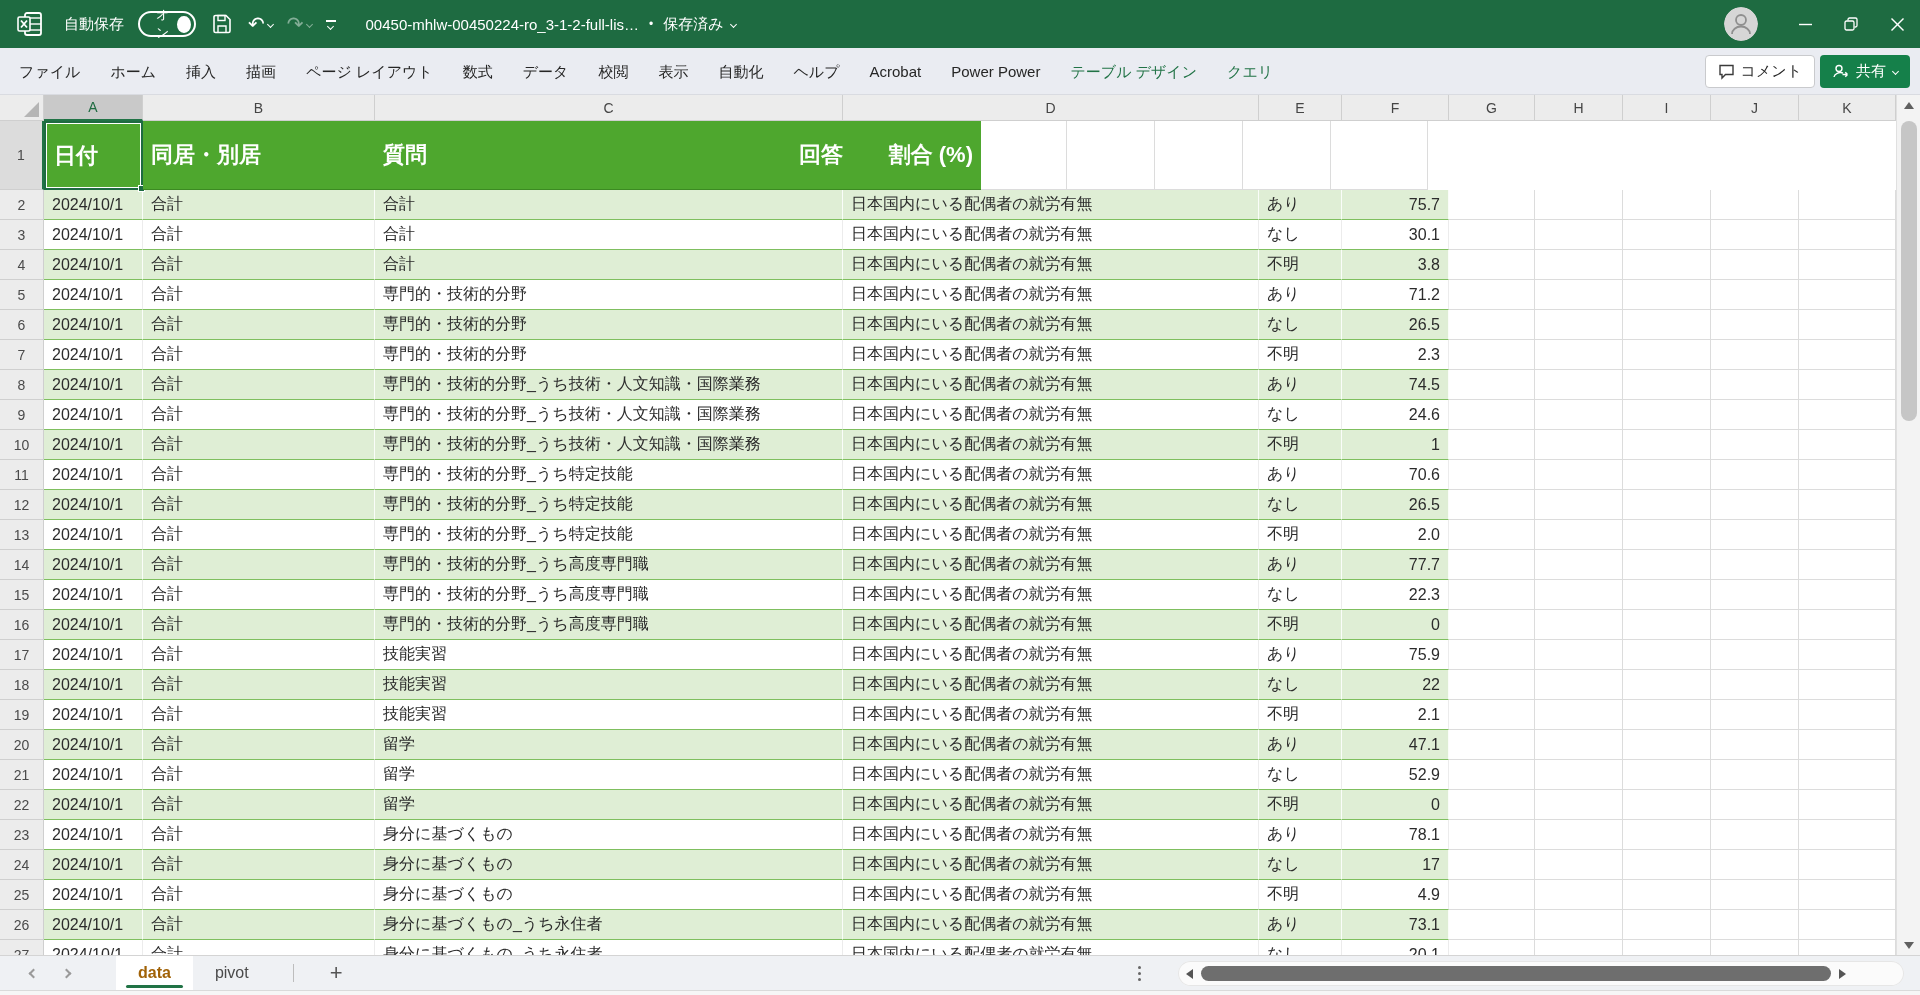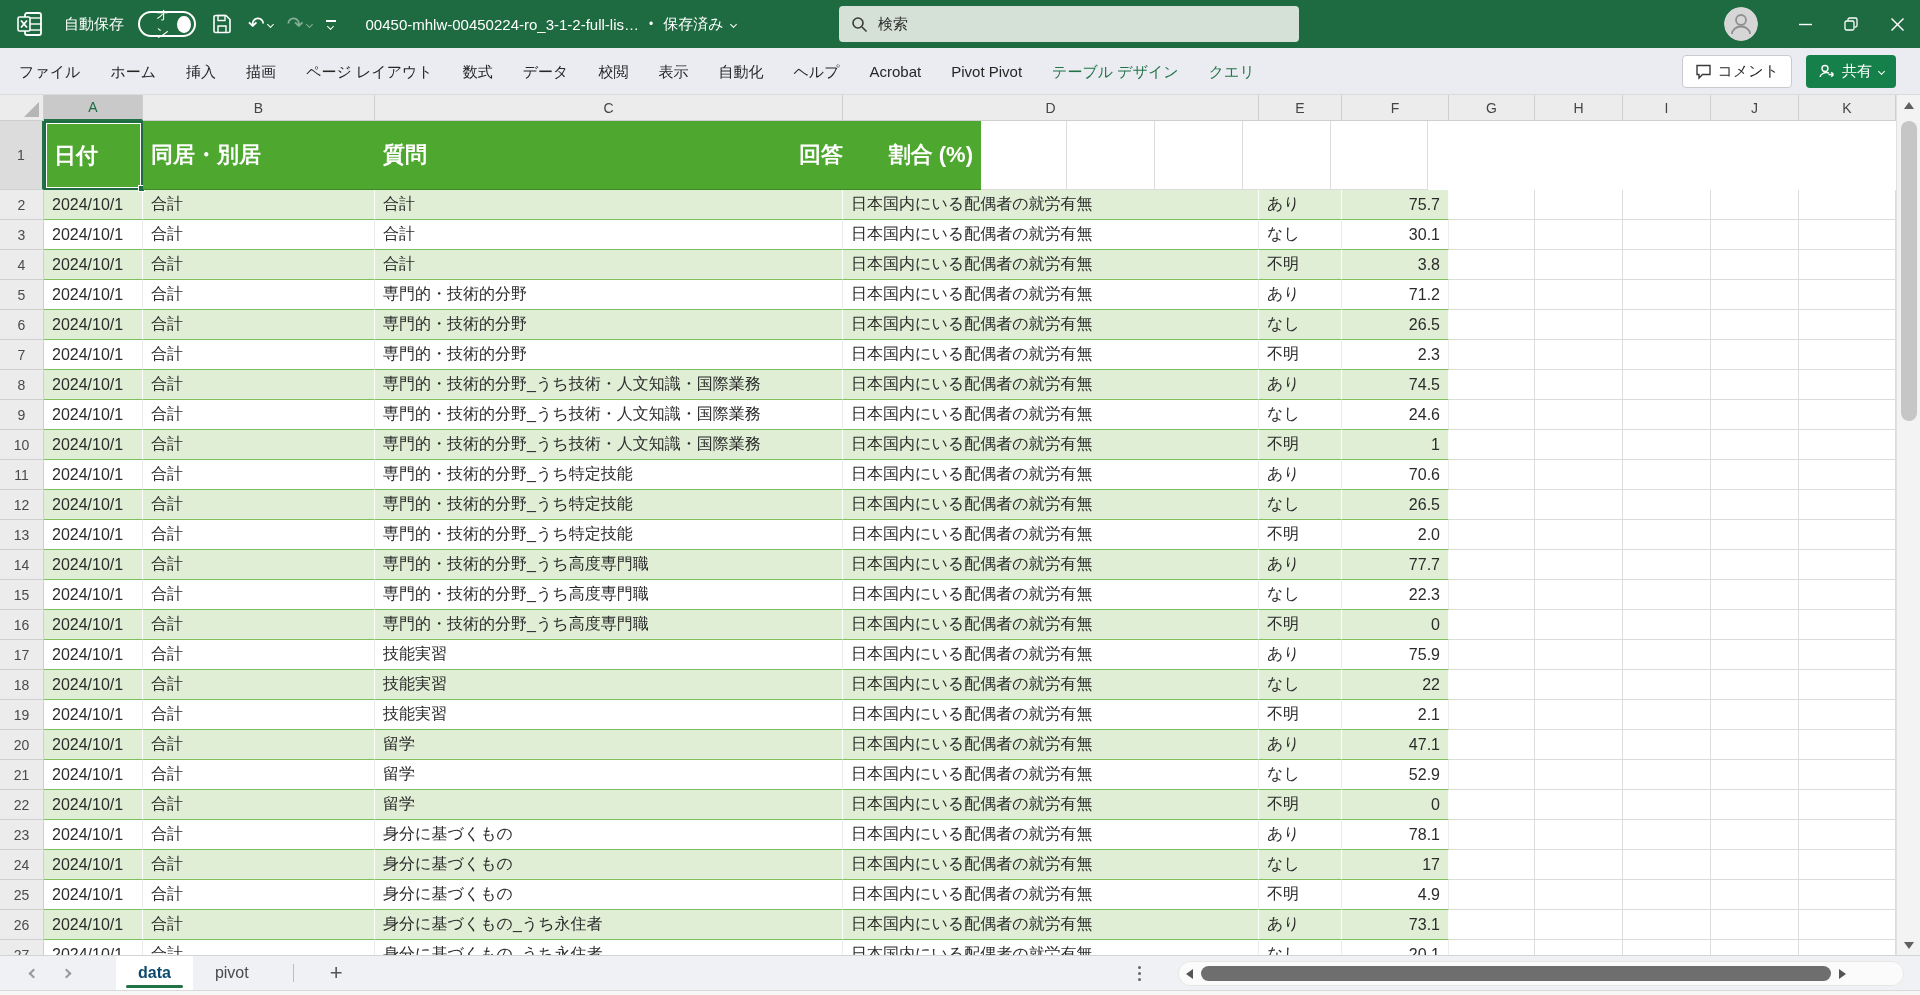--- a/index.html
+++ b/index.html
@@ -37,21 +37,21 @@
     color:#fff; cursor:pointer; }
   .winbtn svg { display:block; }
 
   
   .ribbonrow { position:absolute; top:48px; left:0; width:1920px; height:47px;
     background:#eaecf2; border-bottom:1px solid #d9dbe1; display:flex; align-items:center; }
   .rtabs { display:flex; align-items:center; margin-left:4px; }
   .rtab { padding:0 15px; font-size:15px; color:#262626; height:47px; line-height:47px;
     cursor:pointer; white-space:nowrap; }
   .rtab.ctx { color:#217346; }
-  .ribbon-right { position:absolute; right:24px; top:7px; display:flex; gap:14px; align-items:center; }
+  .ribbon-right { position:absolute; right:10px; top:7px; display:flex; gap:5px; align-items:center; }
   .btn-comments { display:flex; align-items:center; gap:6px; background:#fff;
     border:1px solid #c9cacd; border-radius:4px; height:33px; padding:0 12px;
     font-size:15px; color:#262626; cursor:pointer; }
   .btn-share { display:flex; align-items:center; gap:7px; background:#15804a; color:#fff;
     border-radius:4px; height:33px; padding:0 12px; font-size:15px; cursor:pointer; }
 
   
   .grid { position:absolute; top:95px; left:0; width:1896px; height:860px;
     overflow:hidden; background:#fff; }
   .grow { display:flex; }
@@ -104,21 +104,21 @@
   .sheetbar { position:absolute; top:955px; left:0; width:1920px; height:35px;
     background:#eff1f4; border-top:1px solid #d4d4d4; display:flex; align-items:center; }
   .nav-arrows { display:flex; gap:26px; margin-left:30px; color:#9a9a9a; }
   .nav-arrow { cursor:pointer; display:flex; align-items:center; }
   .nav-arrow .chev { border-color:#9a9a9a; }
   .chev.left { transform:rotate(135deg); }
   .chev.right { transform:rotate(-45deg); }
   .sheettabs { display:flex; margin-left:46px; height:35px; align-items:stretch; }
   .sheettab { padding:0 22px; display:flex; align-items:center; font-size:16px;
     color:#4a4a4a; cursor:pointer; position:relative; }
-  .sheettab.active { background:#fff; color:#0c4a6e; font-weight:bold; }
+  .sheettab.active { background:#fff; color:#a16207; font-weight:bold; }
   .sheettab.active::after { content:""; position:absolute; left:10px; right:10px; bottom:3px;
     height:3px; background:#217346; border-radius:2px; }
   .tab-divider { width:1px; height:18px; background:#bdbdbd; align-self:center; margin:0 28px 0 22px; }
   .add-sheet { font-size:22px; color:#555; cursor:pointer; padding:0 8px; }
   .splitter { position:absolute; left:1132px; top:4px; height:27px; width:14px;
     display:flex; flex-direction:column; align-items:center; justify-content:center; gap:3px; cursor:col-resize; }
   .splitter i { width:3px; height:3px; background:#666; border-radius:50%; }
   .hscroll { position:absolute; left:1178px; top:5px; width:726px; height:25px;
     background:#fbfbfb; border-radius:13px; display:flex; align-items:center; padding:0 8px;
     box-shadow:inset 0 0 0 1px #e6e6e6; }
@@ -168,27 +168,20 @@
     </div>
   </div>
   <div class="doc-title">
     <span>00450-mhlw-00450224-ro_3-1-2-full-lis…</span>
     <span class="dot">•</span>
     <span class="save-status">
       <span>保存済み</span>
       <span class="chev small"></span>
     </span>
   </div>
-  <div class="searchbox">
-    <svg width="17" height="17" viewBox="0 0 17 17">
-      <circle cx="7" cy="7" r="5" fill="none" stroke="#3a3a3a" stroke-width="1.6"></circle>
-      <line x1="11" y1="11" x2="15.5" y2="15.5" stroke="#3a3a3a" stroke-width="1.6"></line>
-    </svg>
-    <span class="ph">検索</span>
-  </div>
   <div class="tb-right">
     <svg class="avatar" viewBox="0 0 34 34">
       <circle cx="17" cy="17" r="17" fill="#d6d6d6"></circle>
       <circle cx="17" cy="13" r="5" fill="none" stroke="#8f8f8f" stroke-width="1.8"></circle>
       <path d="M8 27 a9 7.5 0 0 1 18 0" fill="none" stroke="#8f8f8f" stroke-width="1.8"></path>
     </svg>
     <div class="winbtn">
       <svg width="13" height="13" viewBox="0 0 13 13">
           <line x1="0" y1="6.5" x2="13" y2="6.5" stroke="#fff" stroke-width="1.4"></line>
         </svg>
@@ -215,21 +208,21 @@
       <div class="rtab">挿入</div>
       <div class="rtab">描画</div>
       <div class="rtab">ページ レイアウト</div>
       <div class="rtab">数式</div>
       <div class="rtab">データ</div>
       <div class="rtab">校閲</div>
       <div class="rtab">表示</div>
       <div class="rtab">自動化</div>
       <div class="rtab">ヘルプ</div>
       <div class="rtab">Acrobat</div>
-      <div class="rtab">Pivot Pivot</div>
+      <div class="rtab">Power Power</div>
       <div class="rtab ctx">テーブル デザイン</div>
       <div class="rtab ctx">クエリ</div>
     </div>
   <div class="ribbon-right">
     <div class="btn-comments">
       <svg width="17" height="17" viewBox="0 0 17 17">
         <path d="M2 2.5 h13 v9 h-7.5 L4 15 v-3.5 H2 Z" fill="none" stroke="#3a3a3a" stroke-width="1.4"></path>
       </svg>
       <span>コメント</span>
     </div>

